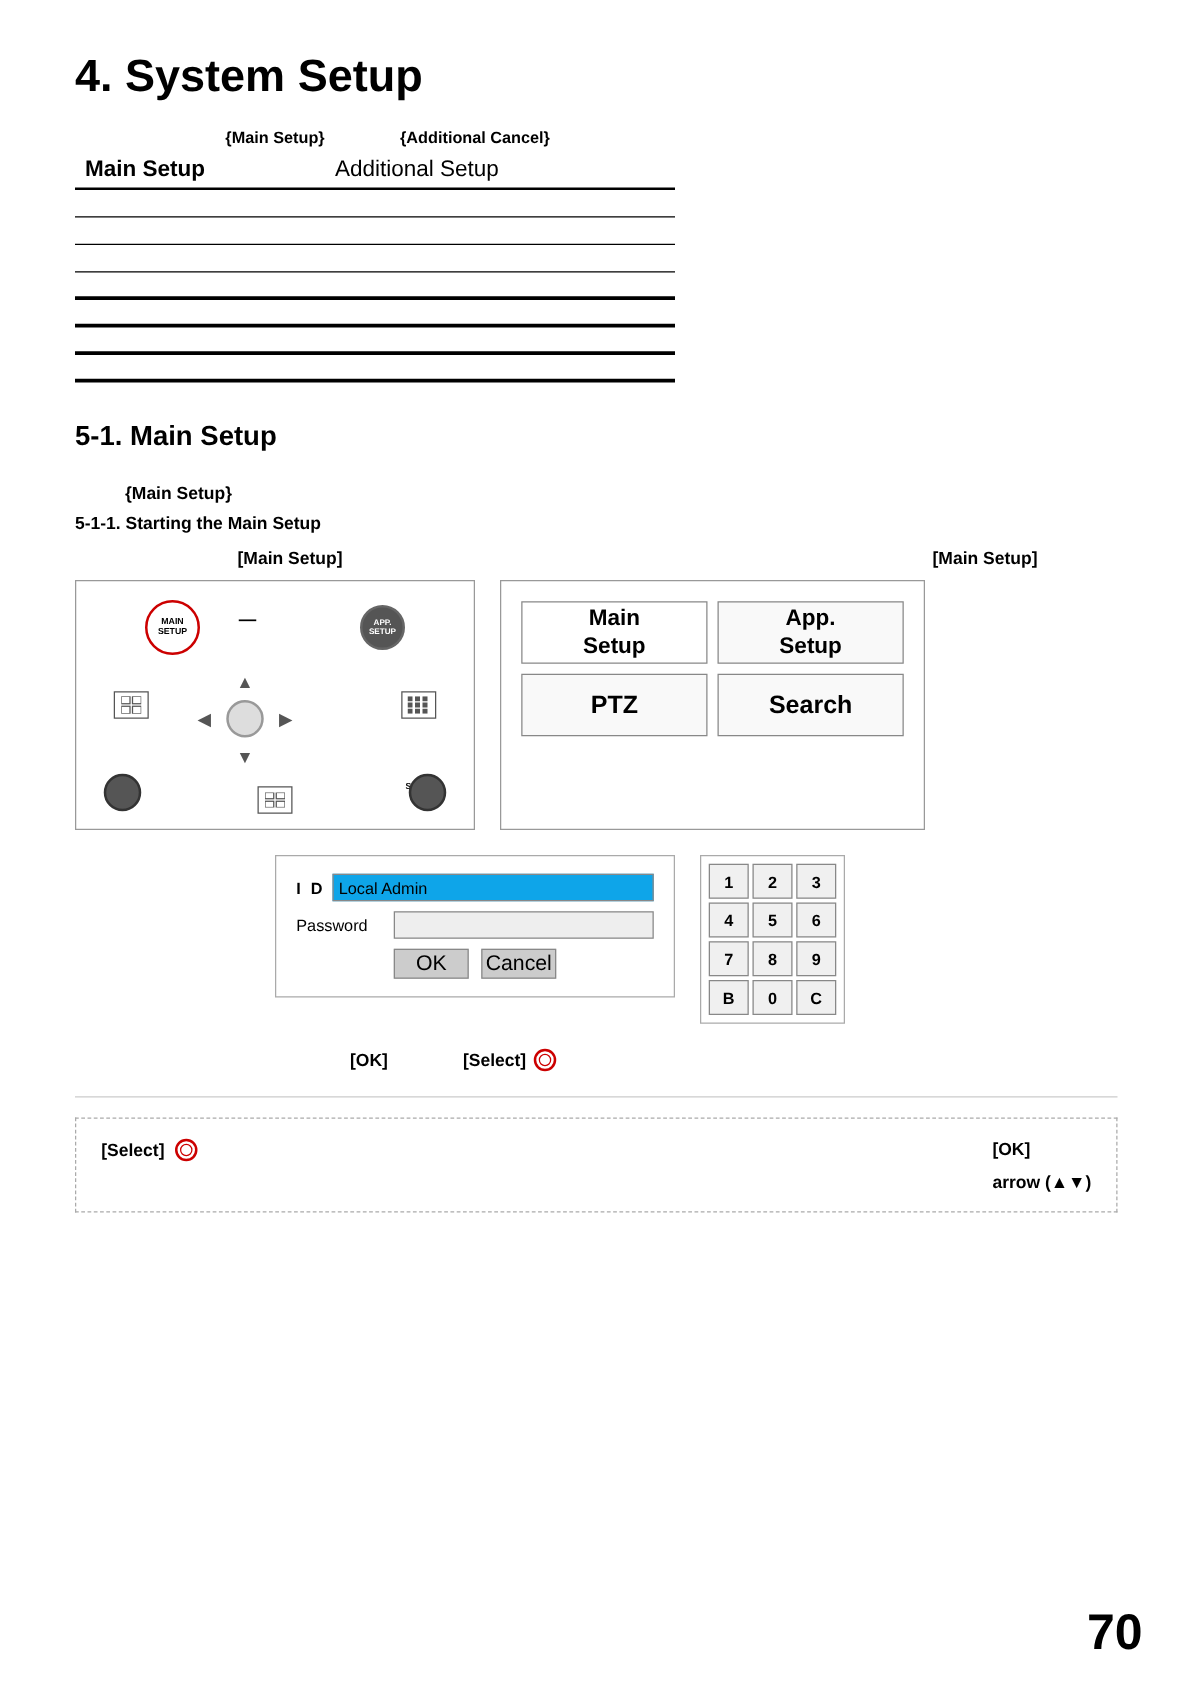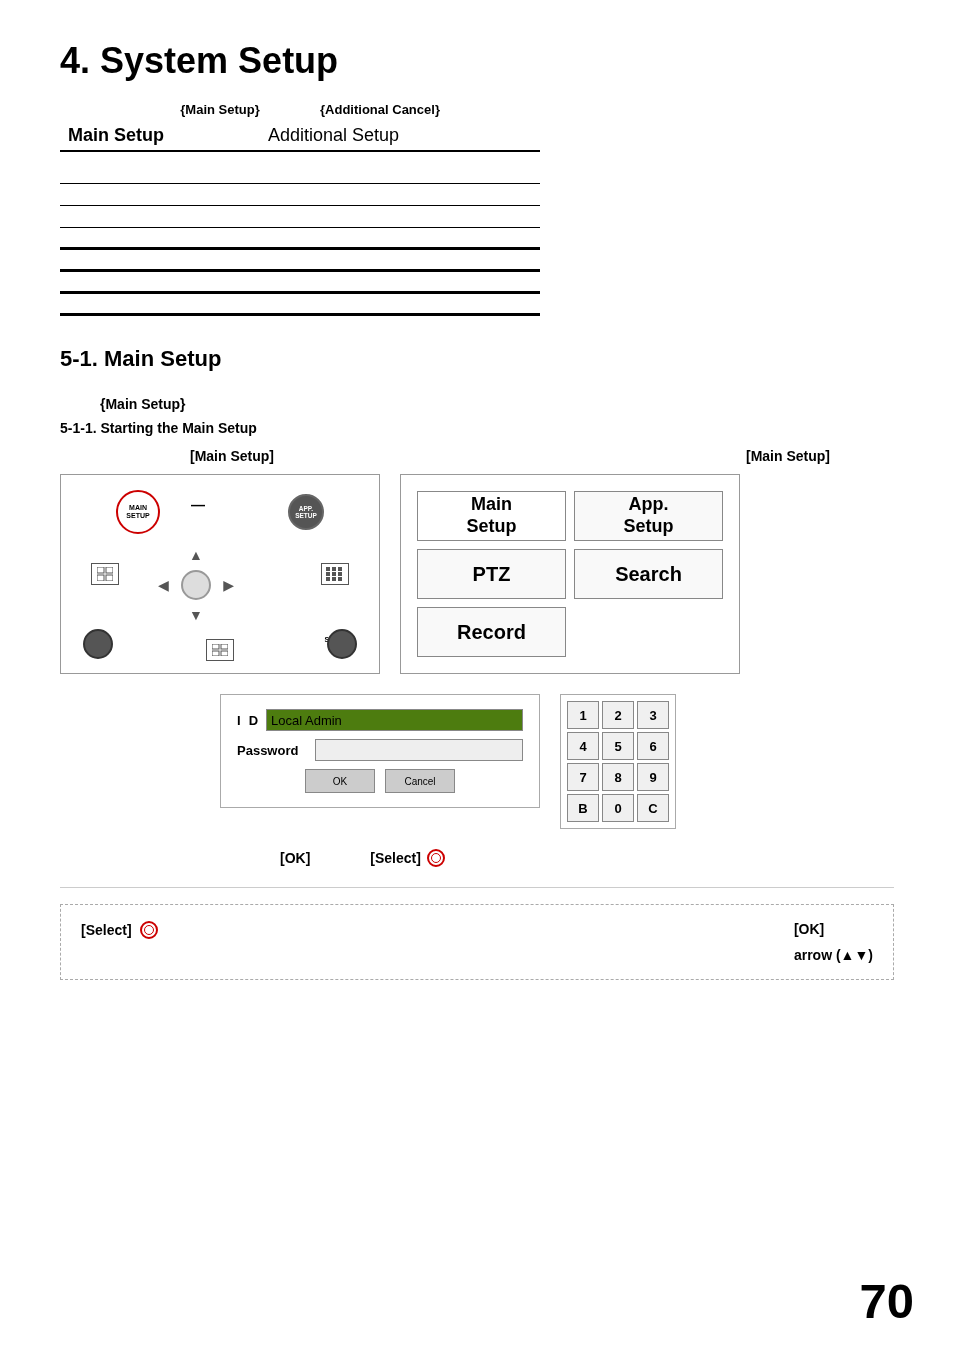--- a/index.html
+++ b/index.html
@@ -32,21 +32,21 @@
     }
     .table-header-cell {
       font-size: 13px;
       font-weight: bold;
       width: 160px;
       text-align: center;
     }
     .table-tabs-row {
       display: flex;
       border-bottom: 2px solid #000;
-      margin-bottom: 12px;
+      margin-bottom: 2px;
     }
     .table-tab {
       font-size: 18px;
       font-weight: bold;
       width: 200px;
       padding: 4px 8px;
     }
     .table-tab-right {
       font-size: 18px;
       font-weight: normal;
@@ -317,25 +317,25 @@
     .login-input.filled {
       background: #d8d8d8;
     }
     .login-buttons {
       display: flex;
       gap: 10px;
       justify-content: center;
       margin-top: 8px;
     }
     .login-btn {
-      width: 70px;
+      width: 60px;
       height: 24px;
       border: 1.5px solid #888;
       background: #ccc;
-      font-size: 10px;
+      font-size: 17px;
       cursor: pointer;
       display: flex;
       align-items: center;
       justify-content: center;
     }
 
     
     .numpad {
       display: grid;
       grid-template-columns: repeat(3, 32px);
@@ -420,21 +420,21 @@
     .arrow-text {
       font-size: 14px;
       font-weight: bold;
     }
 
     
     .page-number {
       position: absolute;
       bottom: 20px;
       right: 40px;
-      font-size: 49px;
+      font-size: 40px;
       font-weight: bold;
     }
 
     
     .h-divider {
       border: none;
       border-top: 1.5px solid #ccc;
       margin: 16px 0;
     }
   </style>
@@ -532,34 +532,33 @@
           </svg>
       </div>
     </div>
   </div>
 
   <div class="menu-grid-box">
     <div class="menu-btn main-setup" style="font-size:18px;font-weight:bold;line-height:1.2;text-align:center;">Main<br>Setup</div>
     <div class="menu-btn" style="font-size:18px;font-weight:bold;line-height:1.2;text-align:center;">App.<br>Setup</div>
     <div class="menu-btn" style="font-size:20px;font-weight:bold;">PTZ</div>
     <div class="menu-btn" style="font-size:20px;font-weight:bold;">Search</div>
-    <div class="menu-btn" style="font-size:20px;font-weight:bold;">Record</div>
   </div>
 </div>
 
 <div class="login-area">
 
   <div class="login-box">
     <div class="login-row">
       <span style="font-size:13px;font-weight:bold;">I</span>
       <span style="font-size:13px;font-weight:bold;">D</span>
-      <input class="login-input filled" type="text" value="Local Admin" readonly="" style="flex: 1 1 0%; height: 22px; border: 1px solid rgb(136, 136, 136); background: #4d7c0f; font-size: 13px; padding: 2px 4px;">
+      <input class="login-input filled" type="text" value="Local Admin" readonly="" style="flex: 1 1 0%; height: 22px; border: 1px solid rgb(136, 136, 136); background: #0ea5e9; font-size: 13px; padding: 2px 4px;">
     </div>
     <div class="login-row">
-      <span style="font-size:13px;font-weight:bold;width:70px;">Password</span>
+      <span style="font-size:13px;font-weight:normal;width:70px;">Password</span>
       <input class="login-input" type="password" style="flex: 1 1 0%; height: 22px; border: 1px solid rgb(136, 136, 136); background: rgb(238, 238, 238); font-size: 13px; padding: 2px 4px;">
     </div>
     <div class="login-buttons">
       <div class="login-btn">OK</div>
       <div class="login-btn">Cancel</div>
     </div>
   </div>
 
   <div class="numpad">
     <div class="numpad-key">1</div>

